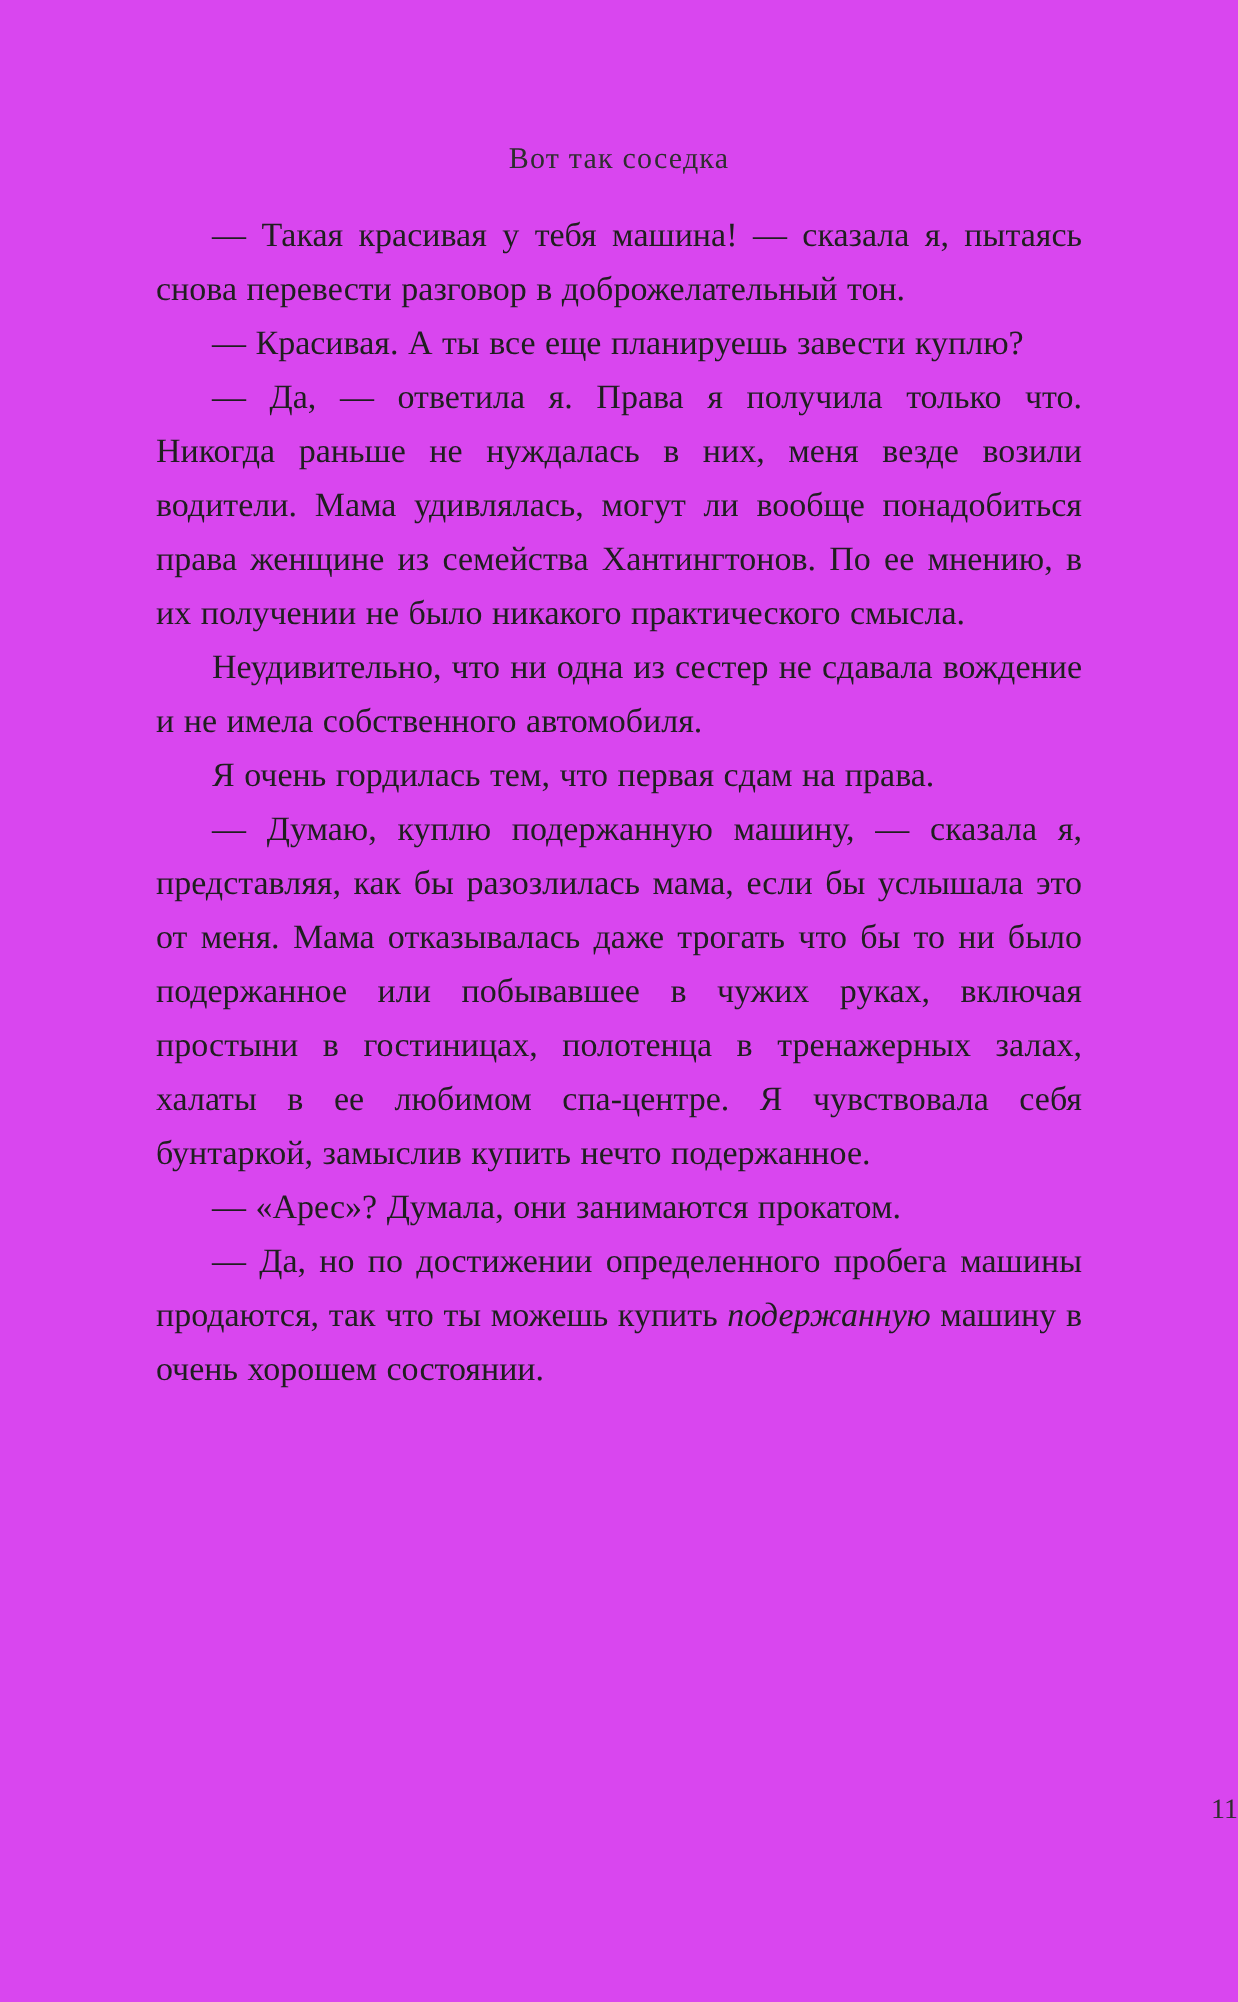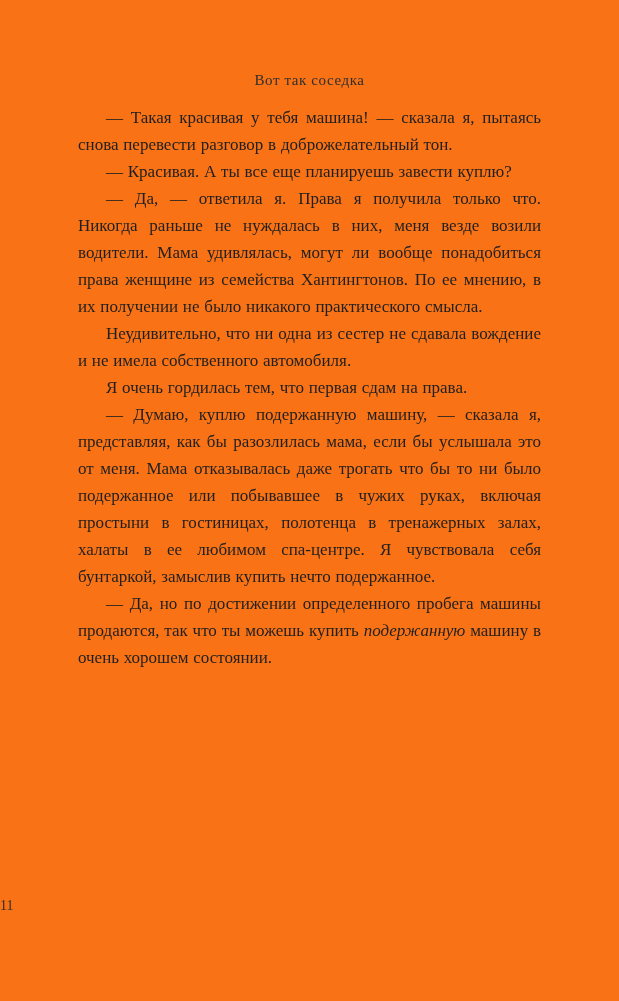--- a/index.html
+++ b/index.html
@@ -6,21 +6,21 @@
     margin: 0;
     padding: 0;
     background: #ffffff;
   }
   .book-page {
     position: relative;
     width: 619px;
     height: 1001px;
     box-sizing: border-box;
     margin: 0 auto;
-    background: #f97316;
+    background: #d946ef;
     font-family: "Liberation Serif", serif;
     color: #1f1f1f;
     overflow: hidden;
   }
   .running-head {
     position: absolute;
     top: 72px;
     left: 0;
     width: 100%;
     text-align: center;
@@ -45,35 +45,36 @@
     word-spacing: 0.5px;
   }
   .para em {
     font-style: italic;
   }
   .page-number {
     position: absolute;
     top: 898px;
     left: 0;
     width: 100%;
-    text-align: left;
+    text-align: right;
     font-size: 14px;
     color: #2e2e2e;
   }
 </style>
 </head>
 <body>
 
 <div class="book-page">
   <div class="running-head">Вот так соседка</div>
 
   <div class="text-block">
       <p class="para"><span>— Такая красивая у тебя машина! — сказала я, пытаясь снова перевести разговор в доброжелательный тон.</span></p>
       <p class="para"><span>— Красивая. А ты все еще планируешь завести куплю?</span></p>
       <p class="para"><span>— Да, — ответила я. Права я получила только что. Никогда раньше не нуждалась в них, меня везде возили водители. Мама удивлялась, могут ли вообще понадобиться права женщине из семейства Хантингтонов. По ее мнению, в их получении не было никакого практического смысла.</span></p>
       <p class="para"><span>Неудивительно, что ни одна из сестер не сдавала вождение и не имела собственного автомобиля.</span></p>
       <p class="para"><span>Я очень гордилась тем, что первая сдам на права.</span></p>
       <p class="para"><span>— Думаю, куплю подержанную машину, — сказала я, представляя, как бы разозлилась мама, если бы услышала это от меня. Мама отказывалась даже трогать что бы то ни было подержанное или побывавшее в чужих руках, включая простыни в гостиницах, полотенца в тренажерных залах, халаты в ее любимом спа-центре. Я чувствовала себя бунтаркой, замыслив купить нечто подержанное.</span></p>
+      <p class="para"><span>— «Арес»? Думала, они занимаются прокатом.</span></p>
       <p class="para"><span>— Да, но по достижении определенного пробега машины продаются, так что ты можешь купить </span><em>подержанную</em><span> машину в очень хорошем состоянии.</span></p>
     </div>
 
   <div class="page-number">11</div>
 </div>
 
 </body></html>

